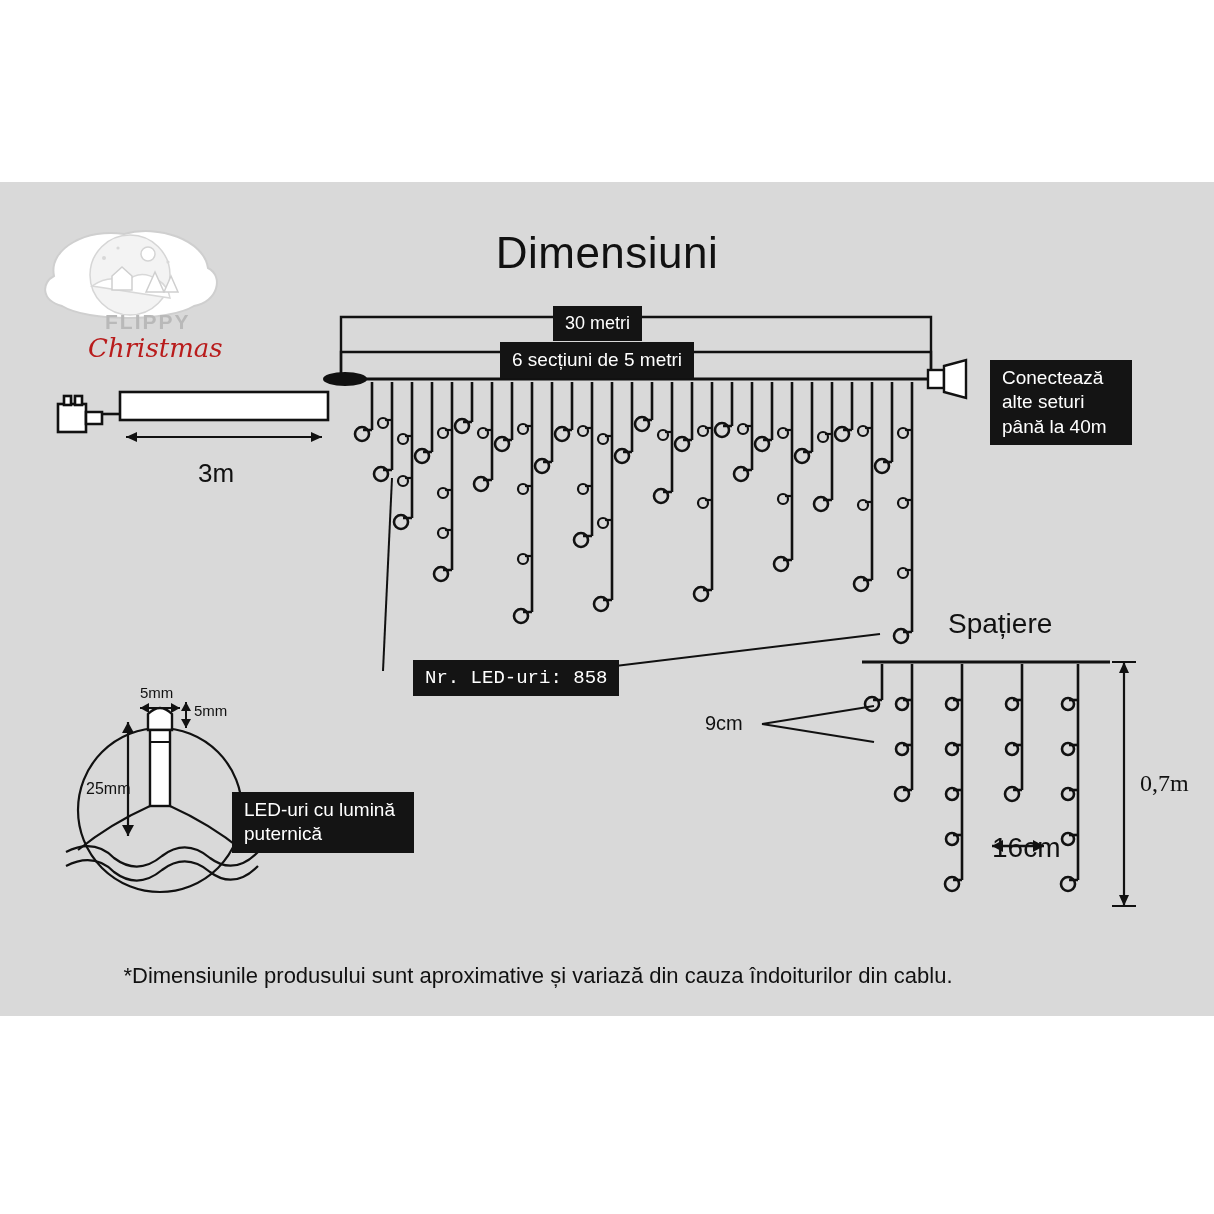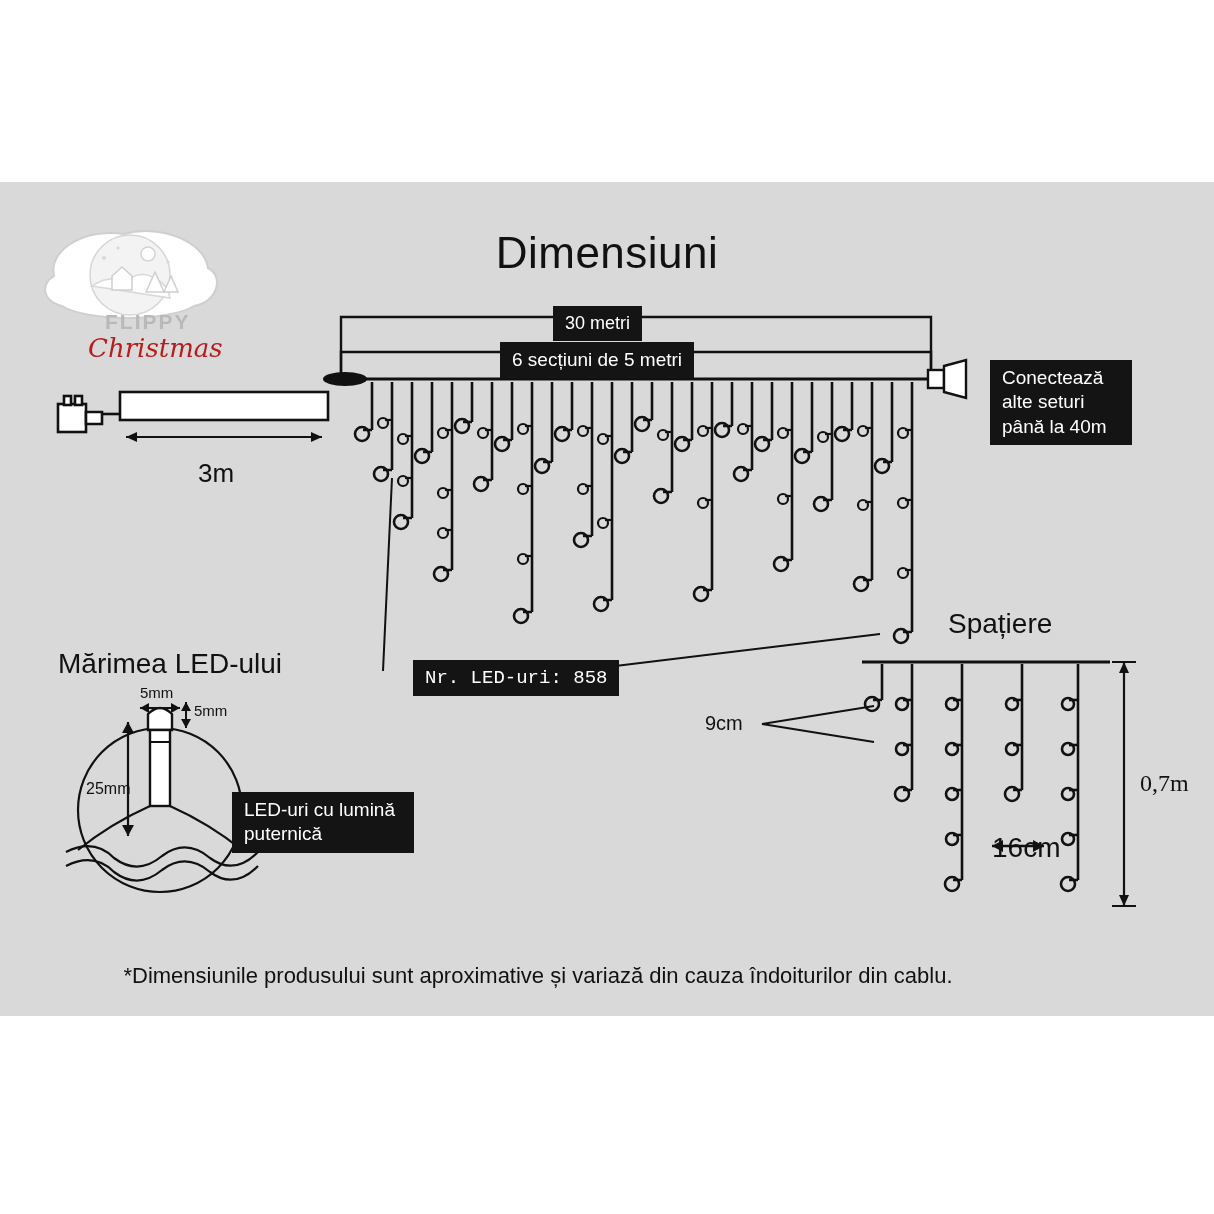--- a/index.html
+++ b/index.html
@@ -352,21 +352,20 @@
   <div class="blacklabel" style="left:413px; top:660px; font-size:19px;font-family:Liberation Mono, monospace;">Nr. LED-uri: 858</div>
 
   <div class="plainlabel" style="left:948px; top:608px; font-size:28px;">Spațiere</div>
 
   <div class="plainlabel" style="left:705px; top:712px; font-size:20px;">9cm</div>
 
   <div class="plainlabel" style="left:1140px; top:770px; font-size:24px;font-family:Liberation Serif, serif;">0,7m</div>
 
   <div class="plainlabel" style="left:992px; top:832px; font-size:28px;">16cm</div>
 
-  <div class="plainlabel" style="left:58px; top:648px; font-size:28px;">Mărimea LED-ului</div>
 
   <div class="plainlabel" style="left:140px; top:684px; font-size:15px;">5mm</div>
 
   <div class="plainlabel" style="left:194px; top:702px; font-size:15px;">5mm</div>
 
   <div class="plainlabel" style="left:86px; top:780px; font-size:16px;">25mm</div>
 
   <div class="blacklabel" style="left:232px; top:792px; font-size:19px; white-space:normal; width:182px;">
     <div>LED-uri cu lumină</div>
     <div>puternică</div>

